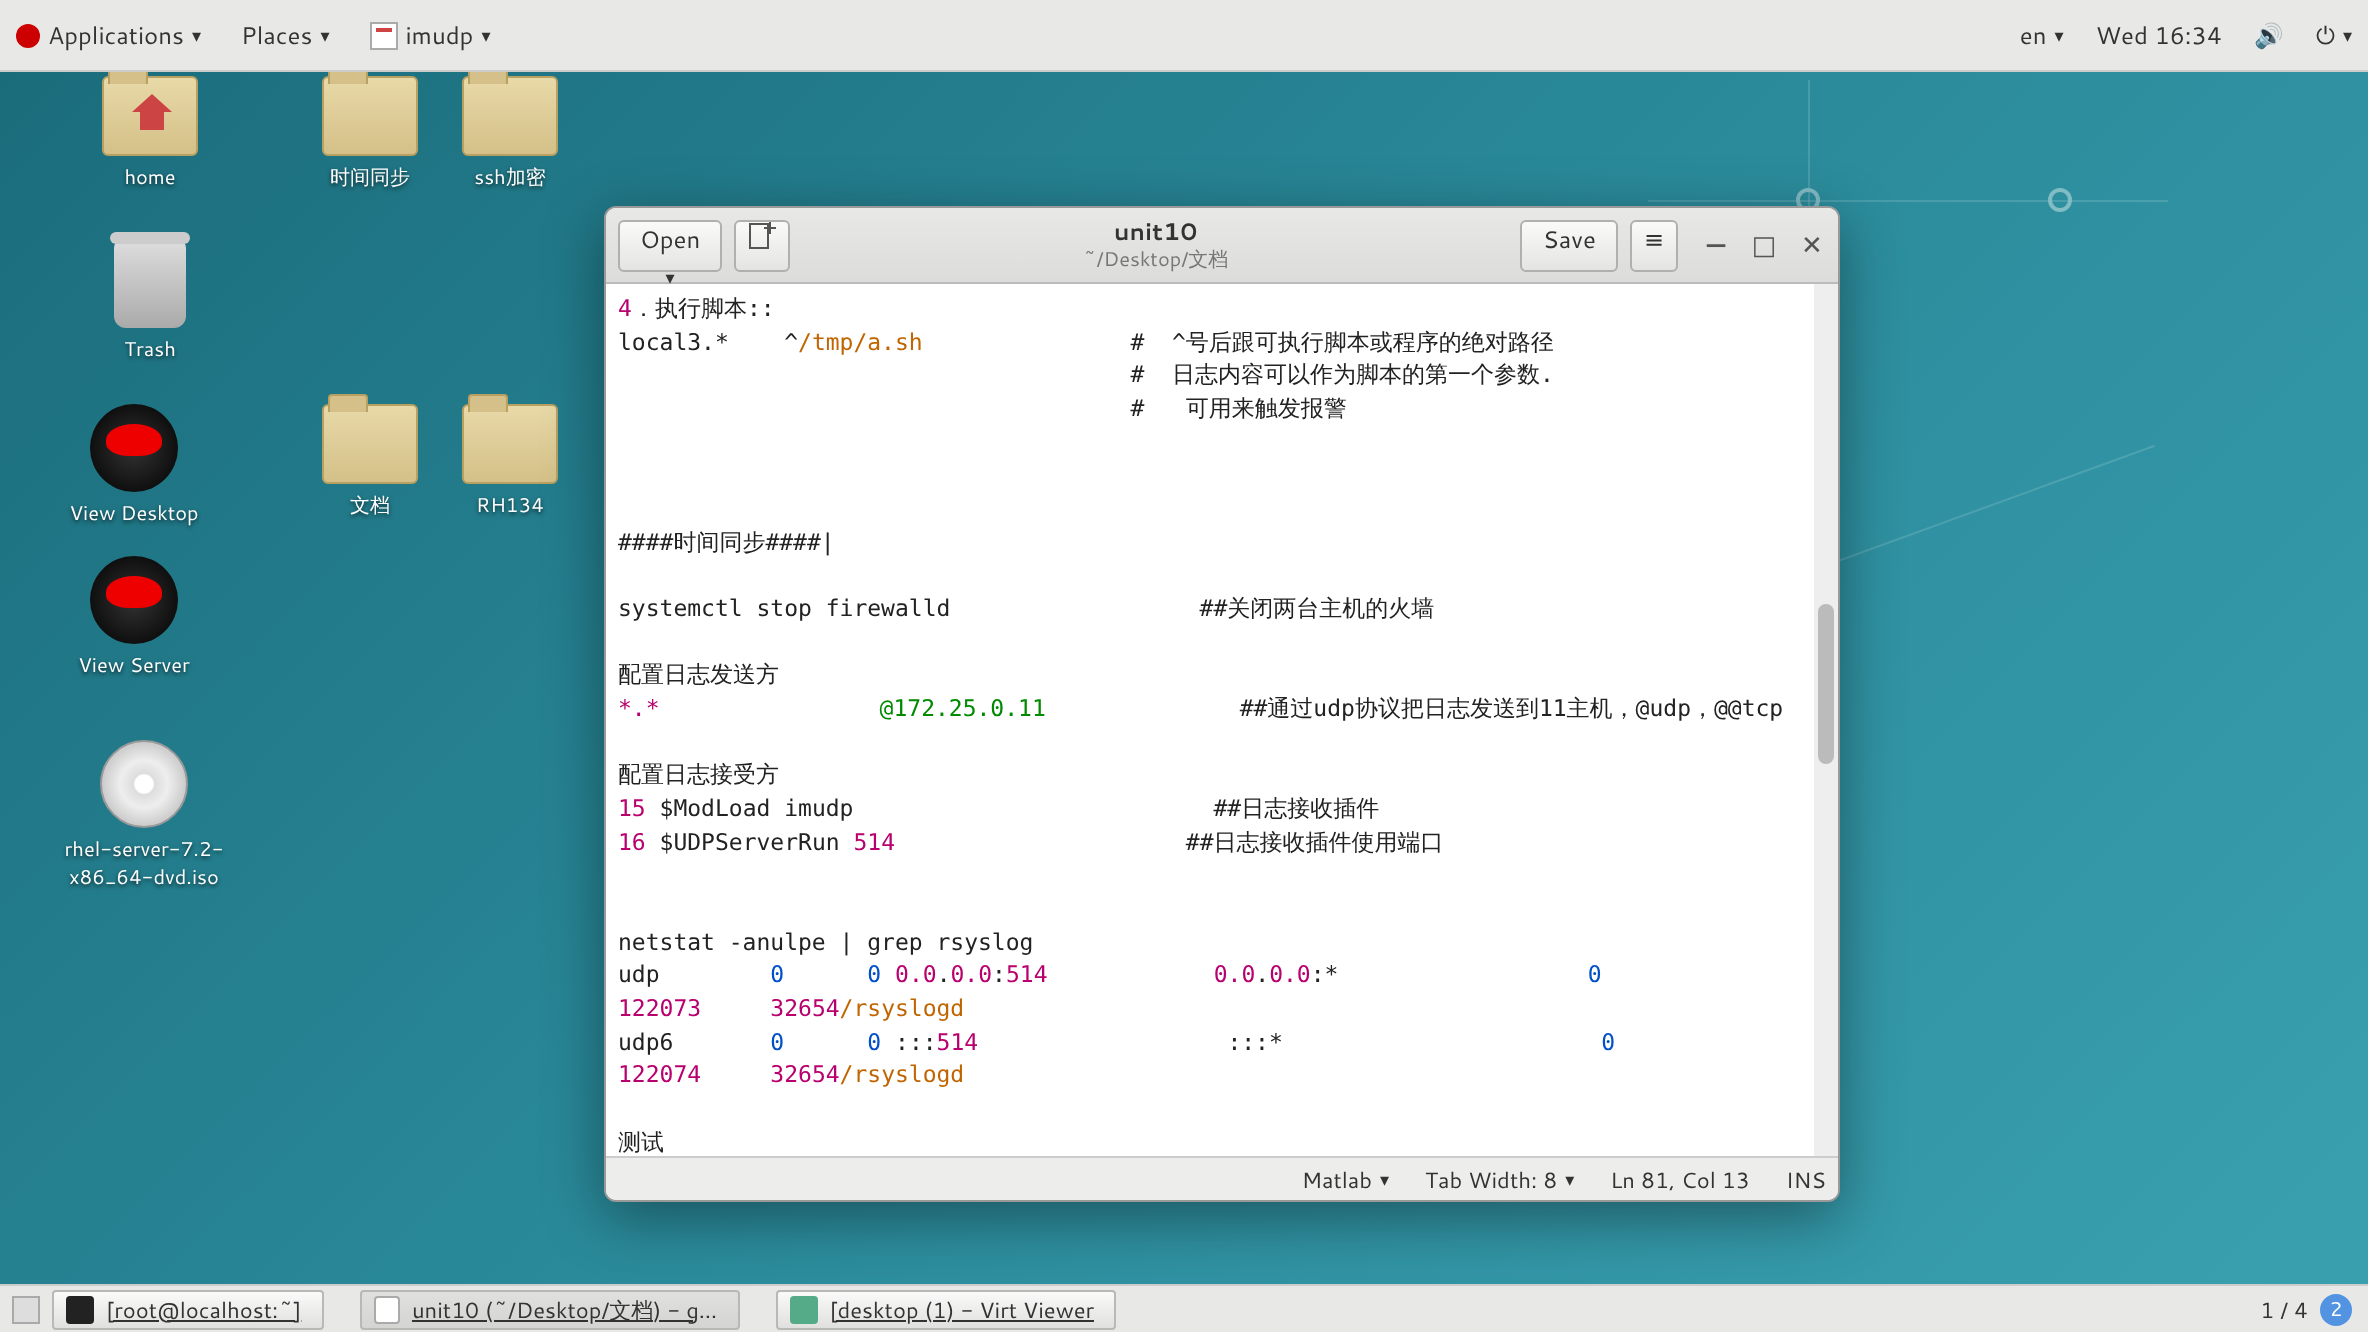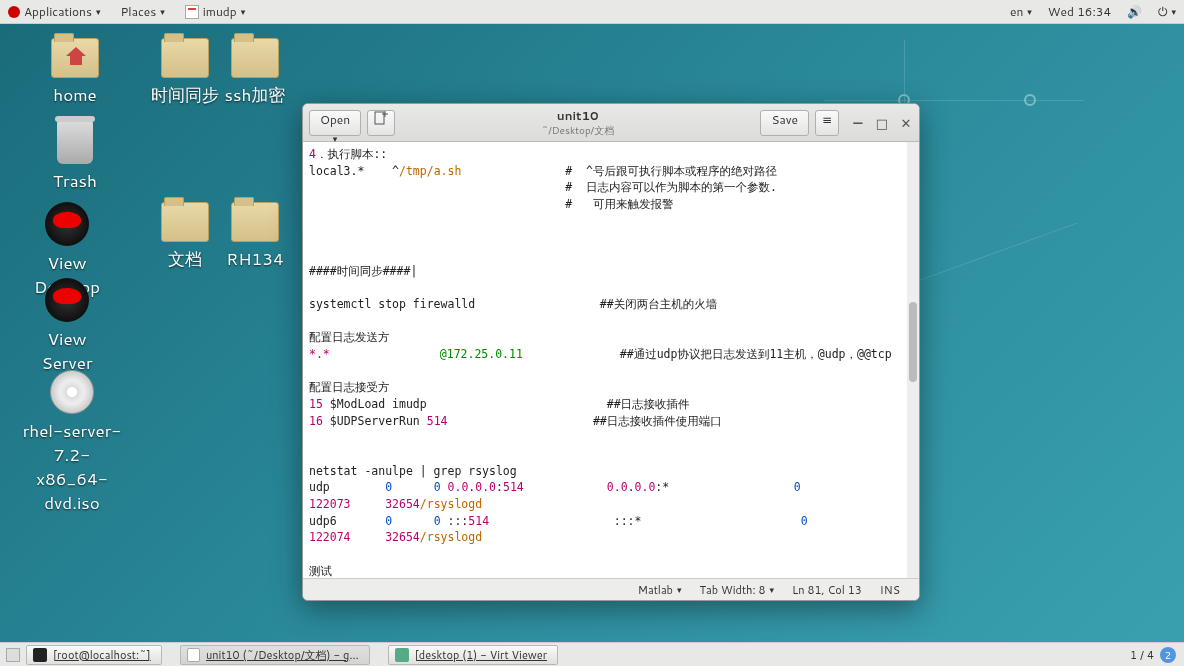--- a/index.html
+++ b/index.html
@@ -1,36 +1,36 @@
 <!DOCTYPE html>
 <html><head>
 <meta charset="utf-8">
 <style>
   * { box-sizing: border-box; margin: 0; padding: 0; }
   html, body { width: 1184px; height: 666px; overflow: hidden; font-family: "Cantarell", "DejaVu Sans", sans-serif; }
   body { background: linear-gradient(135deg, #1a6b7a 0%, #2a8a9a 50%, #3aa0b0 100%); position: relative; }
 
   
-  .top-panel { position: absolute; top: 0; left: 0; right: 0; height: 24px; background: #e8e8e6; display: flex; align-items: center; font-size: 12px; color: #333; z-index: 100; border-bottom: 1px solid #ccc; }
+  .top-panel { position: absolute; top: 0; left: 0; right: 0; height: 36px; background: #e8e8e6; display: flex; align-items: center; font-size: 12px; color: #333; z-index: 100; border-bottom: 1px solid #ccc; }
   .top-panel .left { display: flex; align-items: center; gap: 4px; }
   .top-panel .item { padding: 0 8px; display: flex; align-items: center; gap: 4px; cursor: default; height: 24px; }
   .top-panel .right { margin-left: auto; display: flex; align-items: center; }
   .dd { font-size: 9px; }
   .redhat-dot { width: 12px; height: 12px; background: #c00; border-radius: 50%; display: inline-block; }
   .gedit-ico { width: 14px; height: 14px; background: #fff; border: 1px solid #aaa; display: inline-block; position: relative; }
   .gedit-ico::before { content:""; position:absolute; left:2px; right:2px; top:2px; height:2px; background:#c44; }
 
   
   .bg-deco { position: absolute; right: 60px; top: 40px; width: 300px; height: 400px; opacity: 0.4; pointer-events: none; }
   .bg-ring { position:absolute; width:12px; height:12px; border:2px solid #fff; border-radius:50%; }
   .bg-line { position:absolute; background: rgba(255,255,255,.35); }
 
   
   .desktop { position: absolute; top: 30px; left: 0; right: 0; bottom: 24px; }
-  .dicon { position: absolute; width: 90px; text-align: center; font-size: 17px; color: #fff; text-shadow: 0 1px 2px rgba(0,0,0,.7); }
+  .dicon { position: absolute; width: 90px; text-align: center; font-size: 10px; color: #fff; text-shadow: 0 1px 2px rgba(0,0,0,.7); }
   .dicon .ic { width: 48px; height: 40px; margin: 0 auto 4px; }
   .folder { background: linear-gradient(#e8d9a8, #d4c088); border-radius: 3px; position: relative; border:1px solid #b8a060;}
   .folder::before { content:""; position:absolute; top:-6px; left:2px; width:18px; height:8px; background:#d4c088; border-radius:2px 2px 0 0; border:1px solid #b8a060; border-bottom:none;}
   .home-ic { background: linear-gradient(#e8d9a8, #d4c088); border-radius: 3px; position:relative; border:1px solid #b8a060;}
   .home-ic::before{content:"";position:absolute;top:-6px;left:2px;width:18px;height:8px;background:#d4c088;border-radius:2px 2px 0 0;border:1px solid #b8a060;border-bottom:none;}
   .home-ic::after{content:"";position:absolute;top:8px;left:14px;width:20px;height:18px;background:#c44;clip-path:polygon(50% 0,100% 50%,80% 50%,80% 100%,20% 100%,20% 50%,0 50%);}
   .trash-ic { width:36px;height:44px;margin:0 auto 4px; background:linear-gradient(#ddd,#aaa); border-radius:4px 4px 6px 6px; position:relative;}
   .trash-ic::before{content:"";position:absolute;top:-4px;left:-2px;right:-2px;height:6px;background:#ccc;border-radius:3px;}
   .redhat-ic{width:44px;height:44px;margin:0 auto 4px;background:radial-gradient(#333,#000);border-radius:50%;position:relative;}
   .redhat-ic::after{content:"";position:absolute;top:10px;left:8px;width:28px;height:16px;background:#e00;border-radius:50% 50% 40% 40%;}
@@ -47,21 +47,21 @@
   .wc { width: 14px; height: 14px; color: #555; display:flex; align-items:center; justify-content:center; font-size:13px; font-weight:bold;}
 
   .editor { flex: 1; background: #fff; overflow: auto; font-family: "DejaVu Sans Mono", monospace; font-size: 11.5px; line-height: 1.45; color: #222; padding: 4px 6px; white-space: pre; position:relative; }
   .editor .m { color: #b8006e; }
   .editor .b { color: #0050c8; }
   .editor .o { color: #c06500; }
   .editor .gr{ color: #008a00; padding-left: 20px; }
   .scrollbar-v{position:absolute; right:0; top:38px; bottom:22px; width:12px; background:#eee;}
   .scrollbar-v .thumb{position:absolute; left:2px; right:2px; top:160px; height:80px; background:#bbb; border-radius:4px;}
 
-  .statusbar { height: 22px; border-top: 1px solid #ccc; background: #ededec; display: flex; align-items: center; justify-content: flex-end; font-size: 11px; color: #333; padding: 0 19px; gap: 18px; }
+  .statusbar { height: 22px; border-top: 1px solid #ccc; background: #ededec; display: flex; align-items: center; justify-content: flex-end; font-size: 11px; color: #333; padding: 0 6px; gap: 18px; }
   .statusbar .sel{display:flex;align-items:center;gap:4px;}
 
   
   .taskbar { position: absolute; left: 0; right: 0; bottom: 0; height: 24px; background: #e8e8e6; border-top: 1px solid #ccc; display: flex; align-items: center; font-size: 11px; color: #333; z-index: 100; }
   .tb-left { width: 14px; height: 14px; margin: 0 6px; background:#ddd; border:1px solid #aaa;}
   .tb-btn { height: 20px; padding: 0 10px 0 6px; margin-right: 18px; background: linear-gradient(#fafafa,#e0e0de); border: 1px solid #b8b8b6; border-radius: 2px; display: flex; align-items: center; gap: 6px; max-width: 190px; text-decoration: underline; }
   .tb-btn.active{background:linear-gradient(#e0e0de,#d4d4d2);}
   .tb-ico{width:14px;height:14px;background:#888;border-radius:2px;}
   .tb-ico.term{background:#222;}
   .tb-ico.doc{background:#fff;border:1px solid #aaa;}

